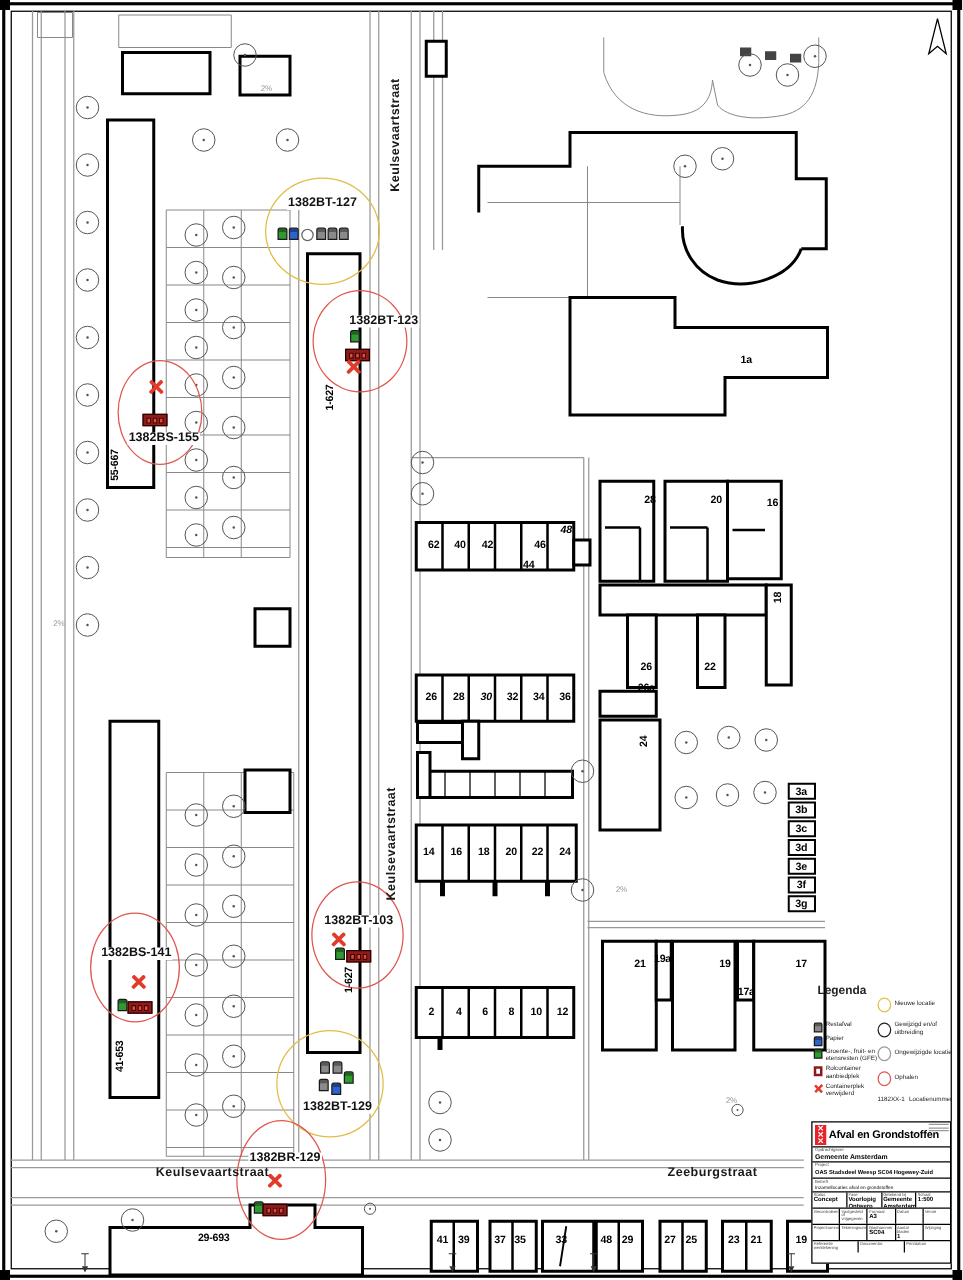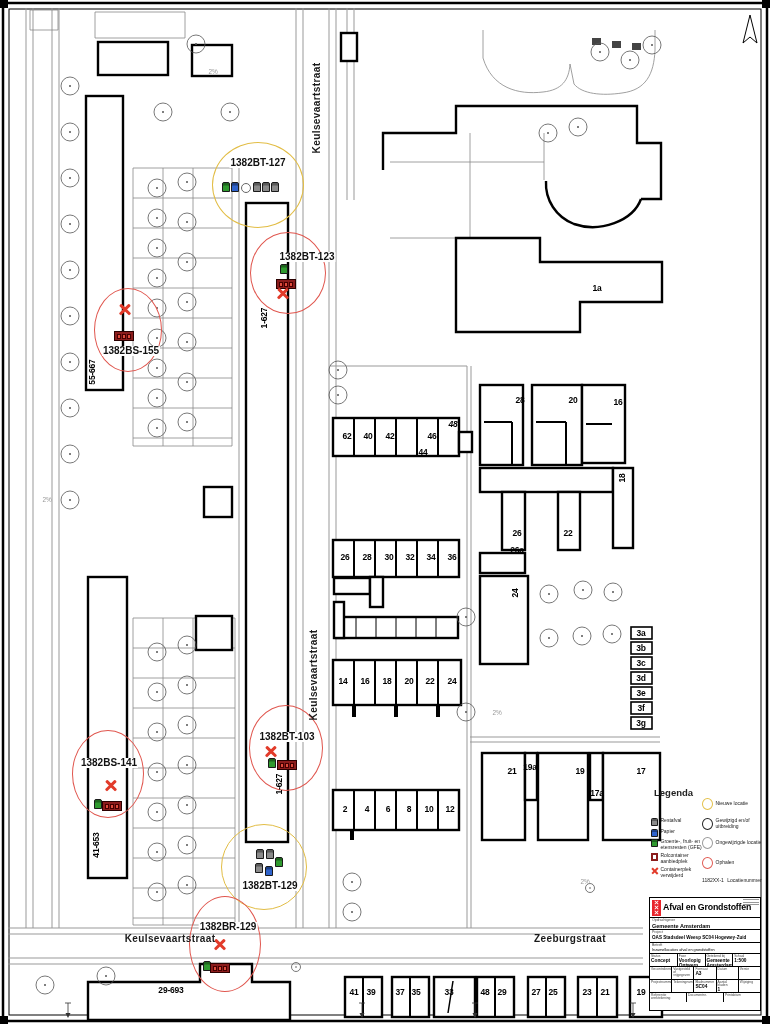--- a/index.html
+++ b/index.html
@@ -354,21 +354,21 @@
       <span class="hn" style="left: 171px; top: 990px;">29-693</span>
       <span class="hn" style="left: 597px; top: 288px;">1a</span>
       <span class="hn" style="left: 347px; top: 436px;">62</span>
       <span class="hn" style="left: 368px; top: 436px;">40</span>
       <span class="hn" style="left: 390px; top: 436px;">42</span>
       <span class="hn" style="left: 411px; top: 452px; margin-left: 12px;">44</span>
       <span class="hn" style="left: 432px; top: 436px;">46</span>
       <span class="hn" style="left: 453px; top: 424px; font-style: italic;">48</span>
       <span class="hn" style="left: 345px; top: 557px;">26</span>
       <span class="hn" style="left: 367px; top: 557px;">28</span>
-      <span class="hn" style="left: 389px; top: 557px;">30</span>
+      <span class="hn" style="left: 389px; top: 557px; font-style: italic;">30</span>
       <span class="hn" style="left: 410px; top: 557px;">32</span>
       <span class="hn" style="left: 431px; top: 557px;">34</span>
       <span class="hn" style="left: 452px; top: 557px;">36</span>
       <span class="hn" style="left: 343px; top: 681px;">14</span>
       <span class="hn" style="left: 365px; top: 681px;">16</span>
       <span class="hn" style="left: 387px; top: 681px;">18</span>
       <span class="hn" style="left: 409px; top: 681px;">20</span>
       <span class="hn" style="left: 430px; top: 681px;">22</span>
       <span class="hn" style="left: 452px; top: 681px;">24</span>
       <span class="hn" style="left: 345px; top: 809px;">2</span>

